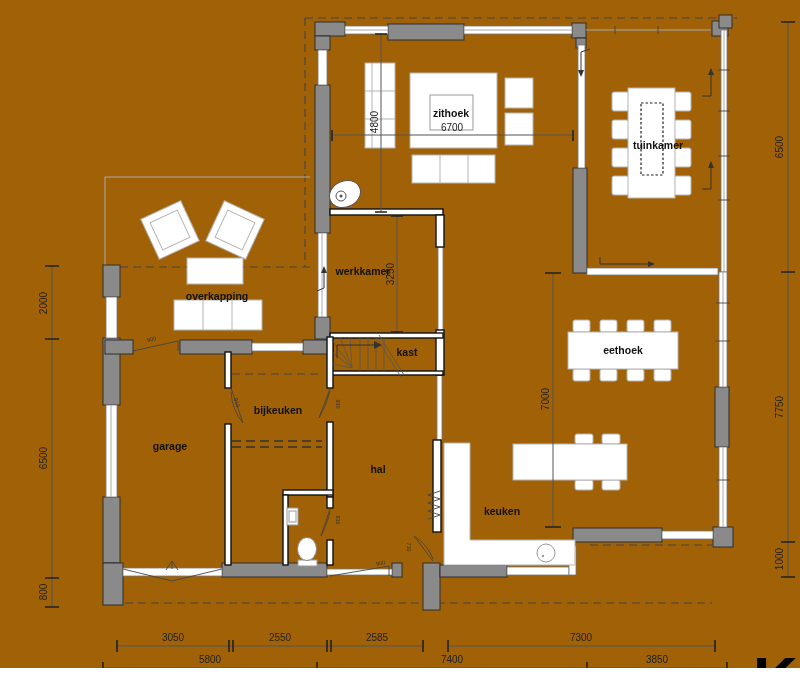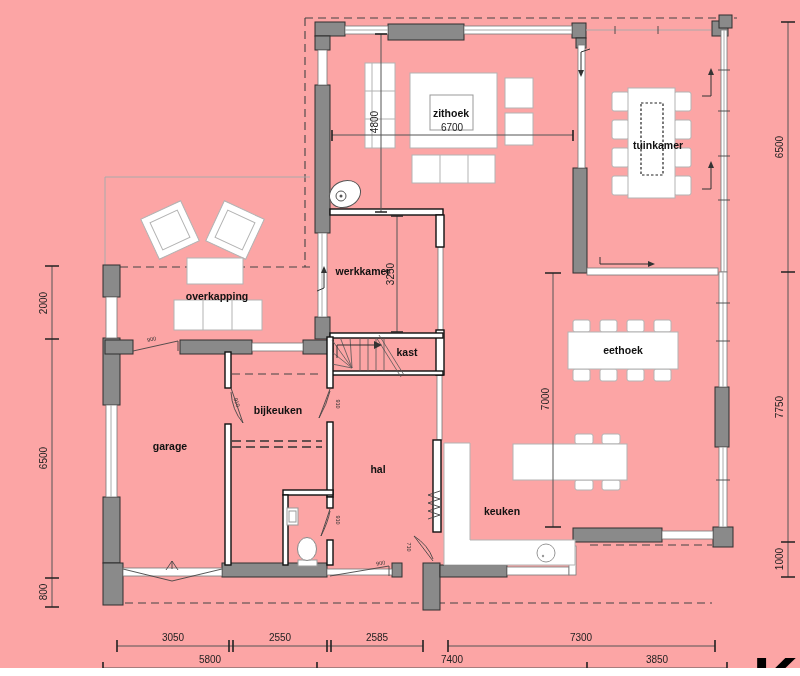--- a/index.html
+++ b/index.html
@@ -1,16 +1,16 @@
 <!DOCTYPE html>
 <html><head>
 <meta charset="utf-8">
 <style>
   html,body { margin:0; padding:0; background:#fff; }
-  #page { position:relative; width:800px; height:668px; background:#fca5a5; overflow:hidden;
+  #page { position:relative; width:800px; height:668px; background:#a16207; overflow:hidden;
           font-family:"Liberation Sans", sans-serif; }
   svg { display:block; }
   
   .wg { fill:#8a8a8a; stroke:#2f2f2f; stroke-width:1; }          
   .ww { fill:#ffffff; stroke:#777; stroke-width:0.8; }           
   .wb { fill:#ffffff; stroke:#111; stroke-width:1.4; }           
   .thin { stroke:#aaa; stroke-width:1; fill:none; }
   .dash { stroke:#444; stroke-width:1.1; fill:none; stroke-dasharray:8 5; }
   .dash2 { stroke:#333; stroke-width:1.4; fill:none; stroke-dasharray:9 5; }
   .furn { fill:#ffffff; stroke:#b3b3b3; stroke-width:1; }

